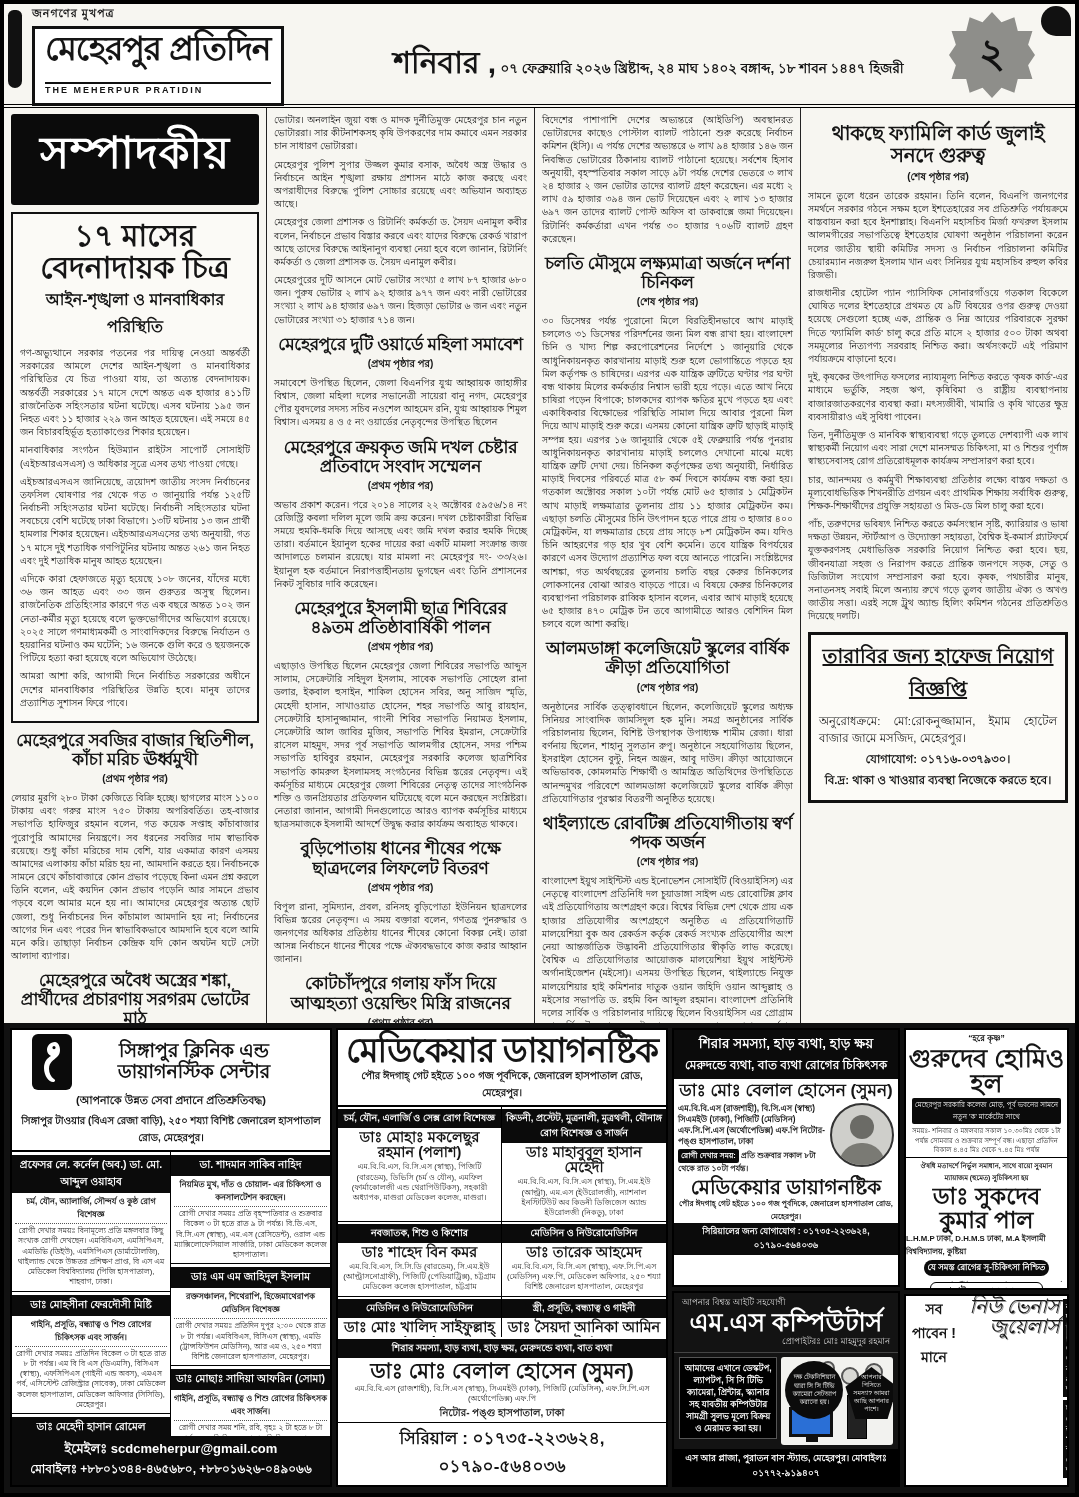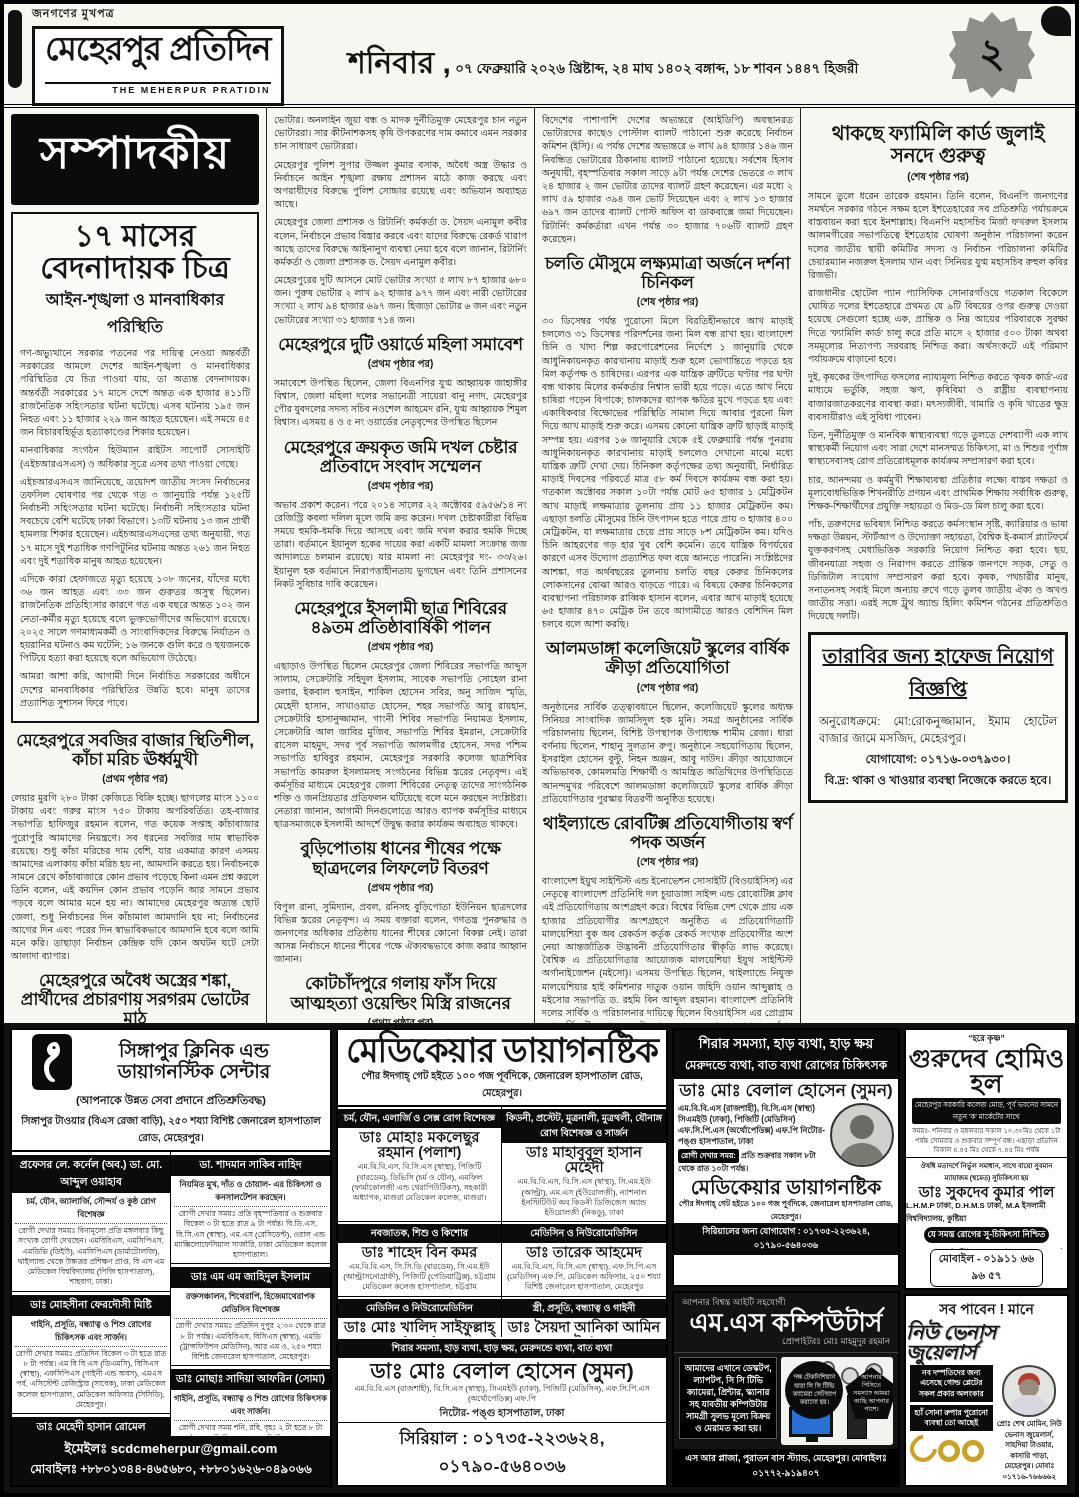--- a/index.html
+++ b/index.html
@@ -10,22 +10,22 @@
     border:4px solid #000; position:relative; overflow:hidden; display:flex; flex-direction:column;
   }
   
   .masthead { height:104px; display:flex; align-items:center; padding:6px 14px 4px 14px; position:relative; border-bottom:4px double #000; flex:0 0 auto;}
   .scroll-orn { position:absolute; top:6px; width:14px; height:78px; background:#111; border-radius:8px 8px 10px 10px; }
   .scroll-orn.left{ left:4px;} .scroll-orn.right{ right:4px; top:2px; height:30px; width:30px; border-radius:50% 50% 0 50%; background:#111;}
   .brand { width:330px; padding-left:14px; }
   .motto { font-size:11px; font-weight:bold; letter-spacing:1px; }
   .logo-box { border:3px solid #111; padding:3px 10px 8px 10px; display:inline-block; margin-top:2px; background:#fff;}
   .logo-title { font-size:33px; font-weight:900; line-height:1; letter-spacing:-1px; }
-  .logo-sub { font-size:9px; font-weight:bold; letter-spacing:2px; border-top:2px solid #111; margin-top:17px; padding-top:1px; text-align:right;}
-  .dateline { flex:1; font-weight:900; padding-top:18px;}
+  .logo-sub { font-size:9px; font-weight:bold; letter-spacing:2px; border-top:2px solid #111; margin-top:17px; padding-top:1px; }
+  .dateline { flex:1; text-align:center; font-weight:900; padding-top:18px;}
   .dateline .day { font-size:30px; }
   .dateline .rest { font-size:13.5px; font-weight:700;}
   .page-badge { width:86px; height:86px; flex:0 0 auto; clip-path:polygon(50% 0%,61% 12%,76% 6%,80% 22%,97% 22%,92% 38%,100% 50%,92% 62%,97% 78%,80% 78%,76% 94%,61% 88%,50% 100%,39% 88%,24% 94%,20% 78%,3% 78%,8% 62%,0% 50%,8% 38%,3% 22%,20% 22%,24% 6%,39% 12%);
     background:#8e8e8a; display:flex; align-items:center; justify-content:center; margin-right:26px;}
   .page-badge span { font-size:40px; font-weight:900; color:#111; }
   
   .main { flex:0 0 auto; height:915px; display:flex; overflow:hidden; }
   .col { padding:6px 7px; overflow:hidden; }
   .col + .col { border-left:1.5px solid #222; }
   .c1{width:262px;} .c2{width:268px;} .c3{width:266px;} .c4{flex:1;}
@@ -106,29 +106,29 @@
   .shape-circle { position:absolute; left:4px; top:4px; width:58px; height:58px; border-radius:50%; background:#0b0b0b; color:#fff; font-size:6.4px; display:flex; align-items:center; justify-content:center; text-align:center; padding:5px; line-height:1.3;}
   .shape-pent { position:absolute; left:64px; top:10px; width:52px; height:52px; clip-path:polygon(50% 0%,100% 38%,81% 100%,19% 100%,0% 38%); background:#0b0b0b; color:#fff; font-size:6.2px; display:flex; align-items:center; justify-content:center; text-align:center; padding:7px; line-height:1.3;}
   .comp-foot { font-size:9px; font-weight:700; text-align:center; padding:2px 2px 4px; background:#000; color:#fff;}
   
   .ad-homeo { display:flex; flex-direction:column; }
   .homeo-top { text-align:center; font-size:8.5px; font-weight:700; padding-top:2px;}
   .homeo-title { font-size:25px; font-weight:900; text-align:center; line-height:1;}
   .homeo-bar { background:#0b0b0b; color:#fff; font-size:7.2px; text-align:center; margin:2px 6px; padding:1px 2px; border-radius:2px;}
   .homeo-hours { font-size:6.8px; text-align:center; color:#222; line-height:1.4; border-bottom:1.5px solid #000; padding-bottom:2px;}
   .homeo-strip { font-size:6.8px; text-align:center; font-weight:700; padding:2px 2px 0;}
-  .homeo-doc { font-size:15px; font-weight:900; text-align:center; line-height:1.05;}
+  .homeo-doc { font-size:23px; font-weight:900; text-align:center; line-height:1.05;}
   .homeo-deg { font-size:7.8px; font-weight:700; text-align:left;}
   .homeo-pill { background:#0b0b0b; color:#fff; font-size:8.5px; font-weight:800; text-align:center; border-radius:8px; margin:2px 18px; padding:1px 2px;}
   .homeo-dis { font-size:8.6px; line-height:1.45; text-align:center; padding:2px 5px; flex:1; overflow:hidden;}
   .homeo-phone { border:1.5px solid #000; border-radius:6px; margin:0 24px 4px; text-align:center; font-size:10.5px; font-weight:800; padding:1px 0;}
   
-  .ad-jewel { display:flex; flex-direction:column; }
+  .ad-jewel { display:flex; flex-direction:row; }
   .jewel-l1 { font-size:14px; font-weight:900; text-align:center; padding-top:2px;}
-  .jewel-title { font-size:20px; font-weight:700; text-align:left; font-style:italic; letter-spacing:-0.5px; line-height:1; text-shadow:1px 1px 0 #999;}
+  .jewel-title { font-size:20px; font-weight:400; text-align:right; font-style:italic; letter-spacing:-0.5px; line-height:1; text-shadow:1px 1px 0 #999;}
   .jewel-mid { flex:1; display:flex; gap:3px; padding:3px 4px; overflow:hidden;}
   .jewel-boxes { width:54%; display:flex; flex-direction:column; gap:3px;}
   .jbox { background:#0b0b0b; color:#fff; font-size:7.6px; font-weight:700; text-align:center; padding:3px; line-height:1.35;}
   .rings { display:flex; gap:2px; margin-top:2px; align-items:flex-end;}
   .ring { width:22px; height:22px; border:5px solid #c9a227; border-radius:50%; background:transparent;}
   .neck { width:26px; height:26px; border:4px solid #c9a227; border-radius:50% 50% 60% 60%; border-top-color:transparent; transform:rotate(45deg);}
   .jewel-right { flex:1; display:flex; flex-direction:column; align-items:center;}
   .photo-oval { width:54px; height:66px; border-radius:50%/46%; background:#e3e3df; border:2px solid #444; position:relative; overflow:hidden;}
   .photo-oval .hair{ position:absolute; top:6px; left:50%; transform:translateX(-50%); width:22px; height:12px; border-radius:10px 10px 0 0; background:#b3402a;}
   .photo-oval .face{ position:absolute; top:12px; left:50%; transform:translateX(-50%); width:20px; height:18px; border-radius:50%; background:#9a8d7e;}

